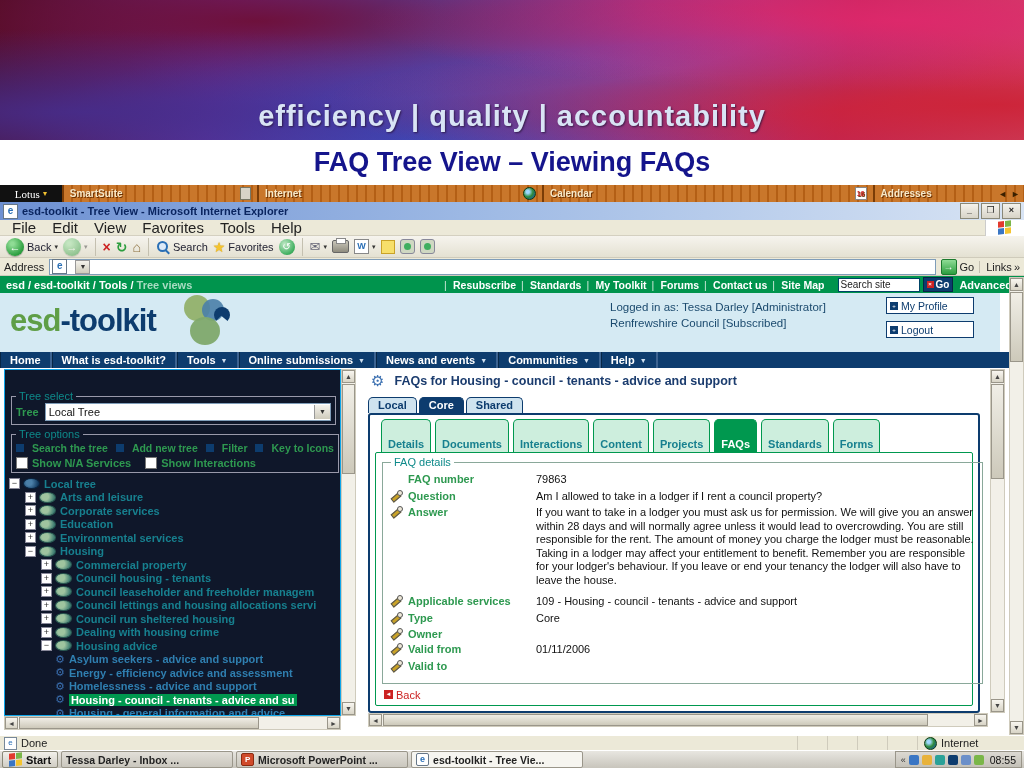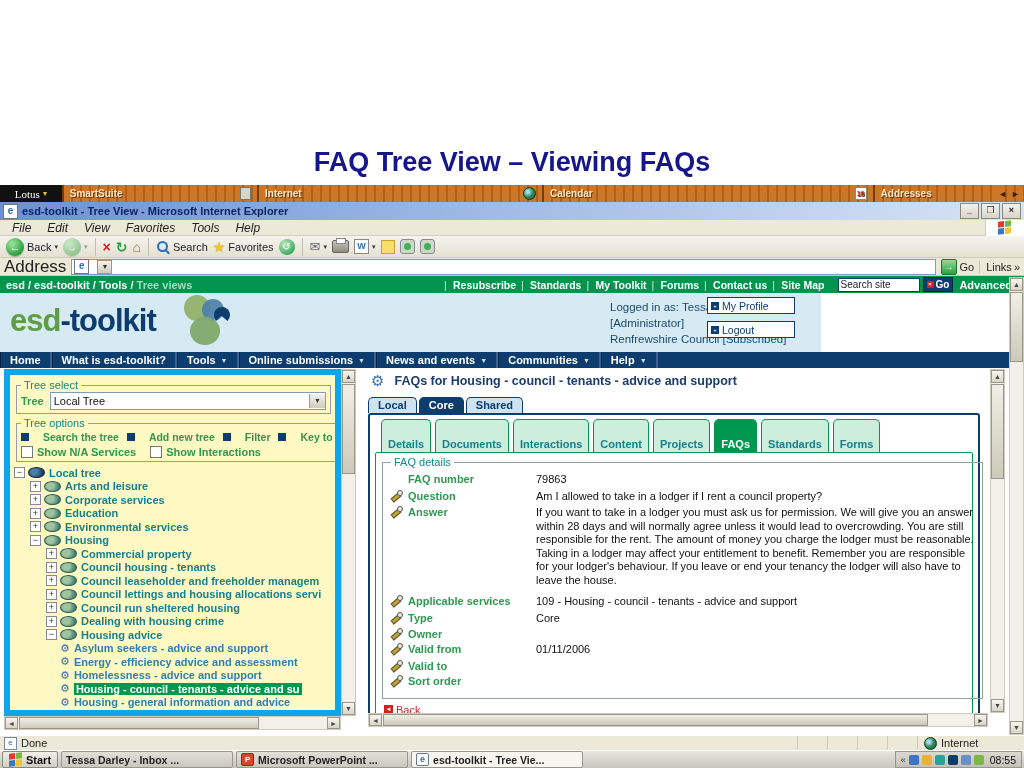--- a/index.html
+++ b/index.html
@@ -45,21 +45,21 @@
   
   .titlebar{position:absolute;left:0;top:202px;width:1024px;height:18px;
     background:linear-gradient(90deg,#6d90d2,#9cb8e4 45%,#d8e4f4);display:flex;align-items:center;padding:0 3px;box-sizing:border-box;}
   .ie-doc{width:13px;height:13px;background:#fff;border:1px solid #678;color:#2a6fb5;font-size:10px;line-height:12px;text-align:center;font-weight:bold;margin-right:4px;}
   .titlebar .wtitle{font-size:11px;font-weight:bold;color:#0a2560;flex:1;}
   .winbtns{display:flex;gap:2px;}
   .winbtn{width:17px;height:14px;background:linear-gradient(#f4f2ec,#d8d4c8);border:1px solid #8a8878;
     font-size:9px;line-height:12px;text-align:center;color:#222;font-weight:bold;}
   .menubar{position:absolute;left:0;top:220px;width:1024px;height:16px;background:#ece9d8;border-bottom:1px solid #d4d0c0;
     display:flex;align-items:center;gap:0;box-sizing:border-box;padding-left:4px;}
-  .menubar .mitem{font-size:12px;color:#222;padding:0 8px;font-style:italic;}
+  .menubar .mitem{font-size:15px;color:#222;padding:0 8px;}
   .winflag{margin-left:auto;width:38px;height:16px;background:#fff;border-left:1px solid #ccc;display:flex;align-items:center;justify-content:center;}
   .flaggrid{width:14px;height:13px;display:grid;grid-template-columns:6px 6px;grid-template-rows:6px 6px;gap:1px;transform:skewY(-6deg);}
   .flaggrid i{display:block;}
   .fr{background:#e23a2e;}.fg{background:#7ab648;}.fb{background:#3a76c4;}.fy{background:#f4c430;}
 
   .toolbar{position:absolute;left:0;top:236px;width:1024px;height:22px;background:linear-gradient(#f6f4ee,#e4e1d2);
     display:flex;align-items:center;gap:5px;padding:0 6px;box-sizing:border-box;border-bottom:1px solid #cfcbbb;}
   .tbtn{display:flex;align-items:center;gap:3px;font-size:11px;color:#223;}
   .navcirc{width:18px;height:18px;border-radius:50%;background:radial-gradient(circle at 35% 32%,#8fdc95 10%,#2c9e3f 70%,#1c7a2e);
     color:#fff;font-size:11px;line-height:18px;text-align:center;font-weight:bold;box-shadow:0 1px 1px rgba(0,0,0,.3);}
@@ -77,21 +77,21 @@
   .mailg{color:#667;font-size:13px;}
   .printer{width:15px;height:11px;background:linear-gradient(#c9c6ba,#8f8c7e);border:1px solid #666;border-radius:2px;position:relative;}
   .printer::before{content:"";position:absolute;left:3px;top:-3px;width:8px;height:4px;background:#fff;border:1px solid #888;}
   .wbox{width:13px;height:13px;background:#fff;border:1px solid #888;color:#2a6fb5;font-size:9px;line-height:12px;text-align:center;font-weight:bold;}
   .ynote{width:12px;height:12px;background:#f7df6a;border:1px solid #c9a227;}
   .gdot{width:13px;height:13px;border-radius:3px;background:#cfd8c2;border:1px solid #889;display:flex;align-items:center;justify-content:center;}
   .gdot i{width:7px;height:7px;border-radius:50%;background:#3faf5f;display:block;}
 
   .addrbar{position:absolute;left:0;top:258px;width:1024px;height:18px;background:#ece9d8;display:flex;align-items:center;
     padding:0 4px;box-sizing:border-box;gap:5px;border-bottom:1px solid #cfcbbb;}
-  .addrbar .alabel{font-size:17px;color:#222;}
+  .addrbar .alabel{font-size:11px;color:#222;}
   .addrinput{flex:1;height:14px;background:#fff;border:1px solid #7f9db9;display:flex;align-items:center;padding:0 2px;gap:4px;}
   .addrinput .url{font-size:11px;color:#111;flex:1;white-space:nowrap;overflow:hidden;}
   .addrdrop{width:13px;height:12px;background:linear-gradient(#f4f2ec,#d0ccbc);border:1px solid #999;font-size:7px;line-height:11px;text-align:center;color:#333;}
   .gobox{display:flex;align-items:center;gap:3px;font-size:11px;color:#222;}
   .goicon{width:14px;height:14px;background:linear-gradient(#8fdc95,#2c9e3f);border:1px solid #1c7a2e;border-radius:2px;color:#fff;font-size:10px;line-height:13px;text-align:center;font-weight:bold;}
   .linksbox{display:flex;align-items:center;gap:2px;font-size:11px;color:#222;border-left:1px solid #c4c0b0;padding-left:6px;}
 
   
   .greenbar{position:absolute;left:0;top:276px;width:1024px;height:17px;background:#00944d;display:flex;align-items:center;
     padding:0 6px;box-sizing:border-box;color:#fff;}
@@ -100,21 +100,21 @@
   .gb-right{margin-left:auto;display:flex;align-items:center;gap:0;}
   .gblink{font-size:10.5px;font-weight:bold;color:#fff;padding:0 7px;white-space:nowrap;position:relative;}
   .gblink::before{content:"|";position:absolute;left:-2px;color:#cfe9da;font-weight:normal;}
   .gbsearch{width:76px;height:12px;background:#fff;border:1px solid #046;color:#222;font-size:10px;line-height:12px;padding:0 2px;margin:0 3px 0 6px;}
   .gbgo{height:13px;background:#0d3c6e;border:1px solid #062646;color:#fff;font-size:10px;font-weight:bold;
     display:flex;align-items:center;gap:2px;padding:0 3px;}
   .gbgo .bx{width:7px;height:7px;background:#cc2222;color:#fff;font-size:6px;line-height:7px;text-align:center;}
   .gbadv{font-size:11px;font-weight:bold;color:#fff;padding:0 6px;}
 
   
-  .siteheader{position:absolute;left:0;top:293px;width:821px;height:59px;background:#d5eaf3;}
+  .siteheader{position:absolute;left:0;top:293px;width:1000px;height:59px;background:#d5eaf3;}
   .logo{position:absolute;left:10px;top:10px;font-size:31px;font-weight:bold;letter-spacing:-1px;}
   .logo .l1{color:#5f9e46;}
   .logo .l2{color:#0d3c6e;}
   .logocircles{position:absolute;left:178px;top:0px;width:60px;height:56px;}
   .logocircles i{position:absolute;border-radius:50%;display:block;}
   .lc1{width:26px;height:26px;background:#8fae64;left:6px;top:2px;opacity:.9;}
   .lc2{width:22px;height:22px;background:#4a7fa8;left:24px;top:6px;opacity:.9;}
   .lc3{width:16px;height:16px;background:#0d3c6e;left:36px;top:14px;clip-path:polygon(0 0,100% 0,100% 100%,45% 55%,0 100%);}
   .lc4{width:30px;height:28px;background:#7fa96b;left:12px;top:24px;opacity:.95;}
   .loginfo{position:absolute;left:610px;top:6px;font-size:11.5px;color:#1b4a6e;line-height:16px;}
@@ -129,31 +129,31 @@
   .navitem{display:flex;align-items:center;gap:5px;color:#fff;font-size:11px;font-weight:bold;padding:0 9px;
     border-right:2px solid #3c6391;border-left:1px solid #062646;white-space:nowrap;}
   .navitem .ncar{font-size:7px;color:#cfe0f0;}
 
   
   .mainarea{position:absolute;left:0;top:368px;width:1024px;height:367px;background:#fff;}
 
   
   .left-panel{position:absolute;left:4px;top:1px;width:352px;height:361px;display:grid;
     grid-template-columns:337px 15px;grid-template-rows:347px 14px;}
-  .lp-content{border:6px solid #0ea5e9;box-sizing:border-box;overflow:hidden;background:#fef9c3;padding:4px 0 0 4px;}
+  .lp-content{border:1px solid #0ea5e9;box-sizing:border-box;overflow:hidden;background:#0f172a;padding:20px 0 0 4px;}
   .gbox{border:1px solid #99a;margin:0 4px 3px 2px;padding:1px 4px 3px;position:relative;}
   .gbox legend{color:#0e8a8a;font-size:11px;padding:0 3px;}
   .tree-sel-row{display:flex;align-items:center;gap:6px;}
   .lbl-green{color:#2e9950;font-weight:bold;font-size:11px;}
   .selectbox{flex:1;height:16px;background:#fff;border:1px solid #7f9db9;display:flex;align-items:center;}
   .selectbox .selval{flex:1;font-size:11px;color:#111;padding-left:3px;}
   .selbtn{width:15px;height:14px;background:linear-gradient(#f4f2ec,#cfcbbc);border-left:1px solid #999;
     font-size:7px;line-height:14px;text-align:center;color:#333;}
   .opt-links{display:flex;gap:8px;flex-wrap:nowrap;white-space:nowrap;overflow:hidden;margin-top:1px;}
-  .opt-link{display:flex;align-items:center;gap:14px;font-size:10.5px;font-weight:bold;color:#2e9950;}
+  .opt-link{display:flex;align-items:center;gap:8px;font-size:10.5px;font-weight:bold;color:#2e9950;}
   .opt-link .sq{width:8px;height:8px;background:#0d3c6e;display:inline-block;color:#fff;font-size:6px;line-height:8px;text-align:center;}
   .opt-checks{display:flex;gap:14px;margin-top:3px;}
   .optcheck{display:flex;align-items:center;gap:4px;font-size:11px;font-weight:bold;color:#2e9950;}
   .cbx{width:10px;height:10px;background:#fff;border:1px solid #777;display:inline-block;}
   .tree{margin-top:4px;overflow:hidden;white-space:nowrap;}
   .trow{display:flex;align-items:center;height:13.5px;font-size:11px;font-weight:bold;color:#17808f;white-space:nowrap;}
   .trow .tlabel{margin-left:4px;}
   .lvl1{padding-left:16px;}.lvl2{padding-left:32px;}.lvl3{padding-left:46px;}
   .exp{width:9px;height:9px;flex:none;border:1px solid #889;background:#fff;color:#333;font-size:9px;line-height:8px;
     text-align:center;font-weight:normal;}
@@ -232,20 +232,23 @@
     border:1px solid #9a968a;padding:0 5px;font-size:10px;}
   .tray .chev{color:#333;font-size:9px;}
   .trico{width:10px;height:10px;border-radius:2px;display:inline-block;}
   .clock{font-size:10.5px;color:#111;margin-left:3px;}
 </style>
 </head>
 <body>
 
 <div class="stage">
 
+  <div class="banner">
+    <div class="tagline">efficiency | quality | accountability</div>
+  </div>
   <div class="slide-title">
     <h1>FAQ Tree View – Viewing FAQs</h1>
   </div>
 
   <div class="lotus">
     <div class="lotus-menu">
       <span>Lotus</span>
       <span class="car">▾</span>
     </div>
     <div class="lseg seg-smartsuite">
@@ -660,27 +663,20 @@
                 </span>
               <span class="fvalue">01/11/2006</span>
             </div>
             <div class="frow">
               <span class="flabel">
                   <span class="keyic"></span>
                   <span>Valid to</span>
                 </span>
               <span class="fvalue"></span>
             </div>
-            <div class="frow">
-              <span class="flabel">
-                  <span class="keyic"></span>
-                  <span>Sort order</span>
-                </span>
-              <span class="fvalue"></span>
-            </div>
           </fieldset>
           <div class="backrow">
             <span class="bic">◄</span>
             <span>Back</span>
           </div>
         </div>
       </div>
     </div>
 
     <div class="sb-v rp-vscroll">

